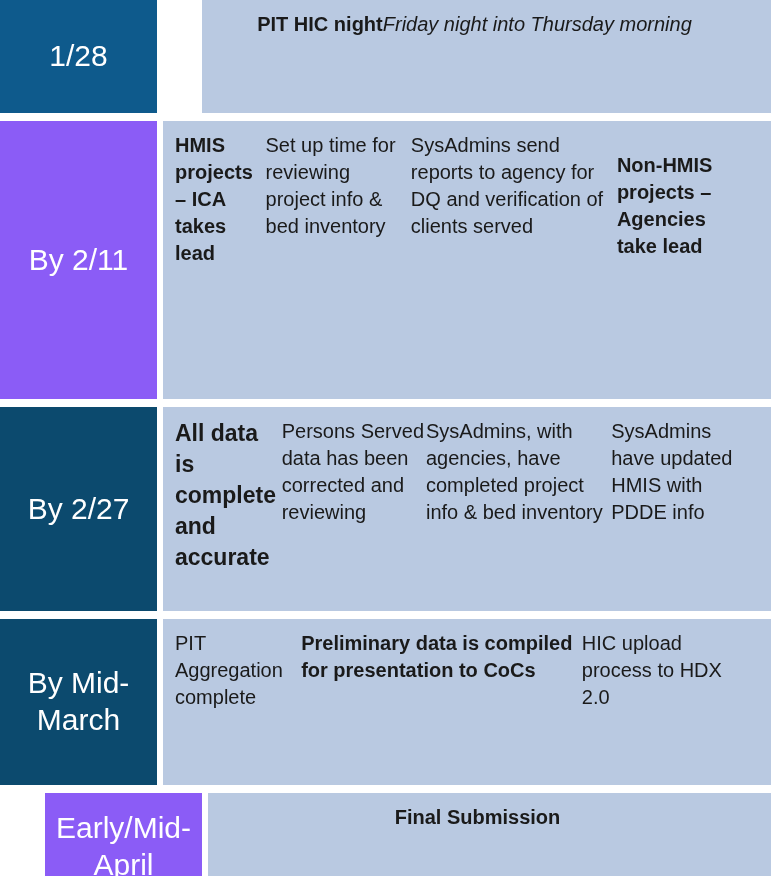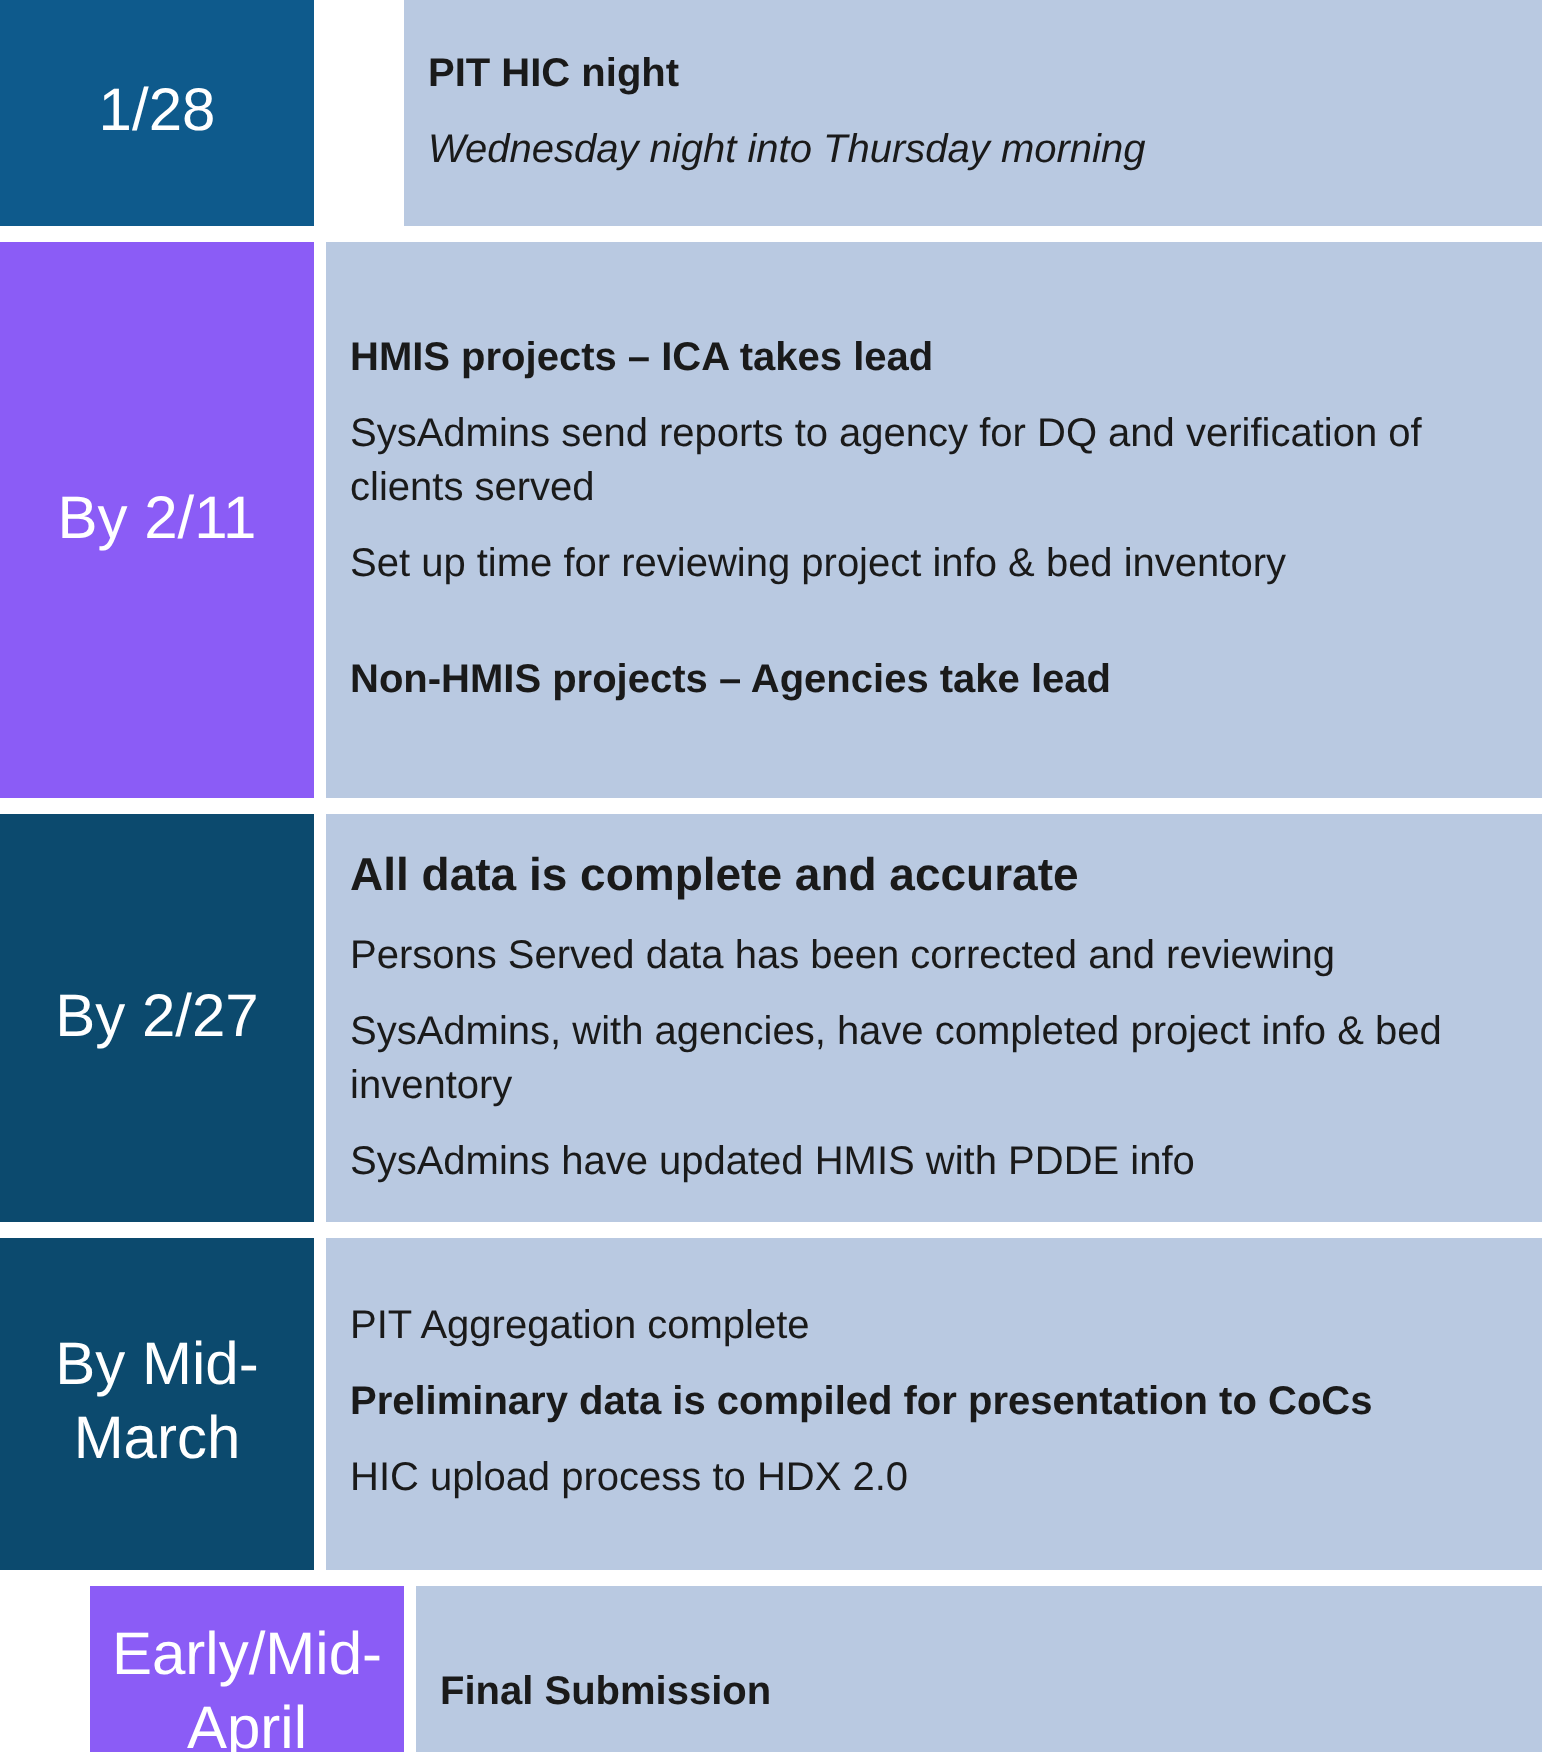--- a/index.html
+++ b/index.html
@@ -45,21 +45,21 @@
   .date-dark   { background: #0E5A8C; }
   .date-bright { background: #8b5cf6; }
   .date-medium { background: #0c4a6e; }
   .row-5 .date-cell { box-shadow: inset 0 -3px 0 #15599A; }
 
   .content-cell {
     flex: 1 1 auto;
     background: #B9C9E1;
     margin-right: 5px;
     display: flex;
-    flex-direction: column;
+    flex-direction: row;
     justify-content: center;
     padding: 6px 36px 6px 12px;
     font-size: 20px;
     line-height: 1.35;
   }
   .content-cell p { margin: 5px 0 6px; }
   .bold   { font-weight: bold; }
   .italic { font-style: italic; }
   .title  { font-weight: bold; font-size: 23px; margin-bottom: 3px; }
   .group-gap { margin-top: 25px !important; }
@@ -68,32 +68,32 @@
 <body>
 
 <div class="timeline">
 
   <div class="row row-1">
     <div class="date-cell date-dark">
       <span>1/28</span>
     </div>
     <div class="content-cell">
       <p class="bold">PIT HIC night</p>
-      <p class="italic">Wednesday night into Thursday morning</p>
+      <p class="italic">Friday night into Thursday morning</p>
     </div>
   </div>
 
   <div class="row row-2">
     <div class="date-cell date-bright">
       <span>By 2/11</span>
     </div>
     <div class="content-cell">
       <p class="bold">HMIS projects – ICA takes lead</p>
+      <p>Set up time for reviewing project info &amp; bed inventory</p>
       <p>SysAdmins send reports to agency for DQ and verification of clients served</p>
-      <p>Set up time for reviewing project info &amp; bed inventory</p>
       <p class="bold group-gap">Non-HMIS projects – Agencies take lead</p>
     </div>
   </div>
 
   <div class="row row-3">
     <div class="date-cell date-medium">
       <span>By 2/27</span>
     </div>
     <div class="content-cell">
       <p class="title">All data is complete and accurate</p>

